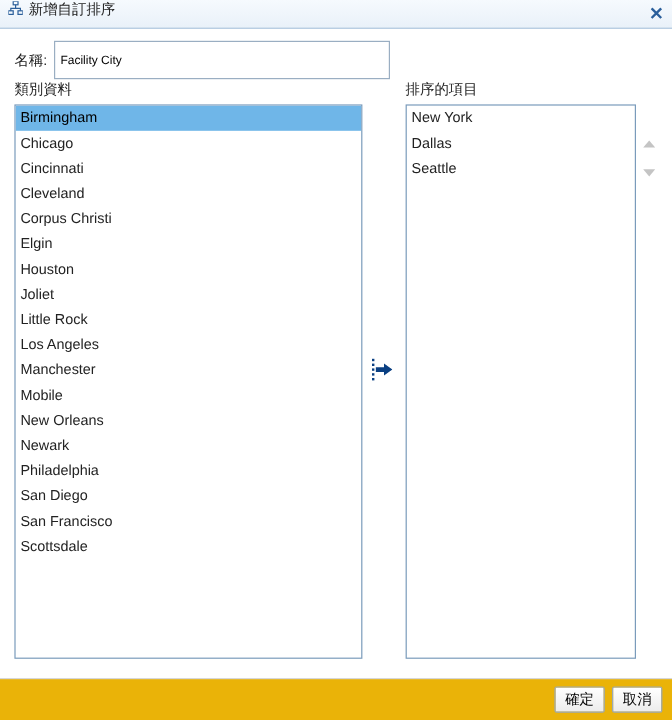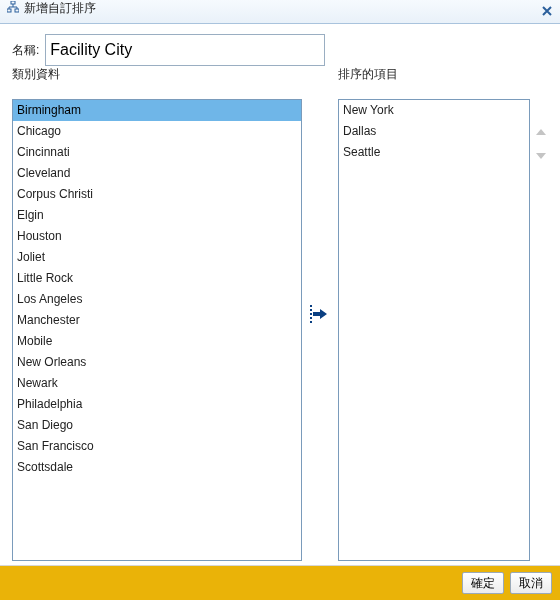--- a/index.html
+++ b/index.html
@@ -41,32 +41,32 @@
     font-weight: bold;
   }
   .content { padding: 10px 12px 6px 12px; }
   .name-row { display: flex; align-items: center; margin-bottom: 0; }
   .name-row label { margin-right: 6px; }
   .name-row input {
     flex: 0 0 280px;
     height: 32px;
     border: 1px solid #9aaec2;
     padding: 1px 4px;
-    font-size: 16px;
+    font-size: 10px;
     font-family: inherit;
   }
   .cols {
     display: flex;
     align-items: stretch;
   }
   .col-left, .col-right { display: flex; flex-direction: column; }
   .col-left { width: 290px; }
   .col-mid { width: 36px; display:flex; align-items:center; justify-content:center; position:relative; }
   .col-right { flex: 1; position: relative; }
-  .col-header { font-size: 12px; margin-bottom: 16px; }
+  .col-header { font-size: 12px; margin-bottom: 4px; }
   .listbox {
     border: 1px solid #7a9bbb;
     height: 462px;
     overflow: auto;
     background: #fff;
   }
   .listbox .item {
     padding: 2px 4px;
     line-height: 17px;
     cursor: default;

